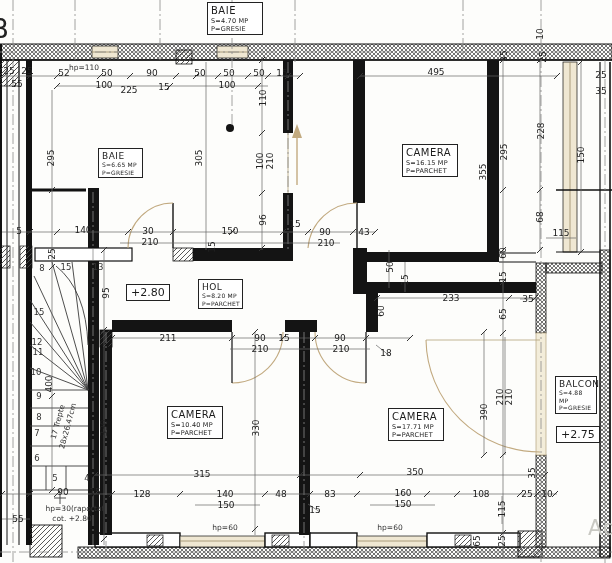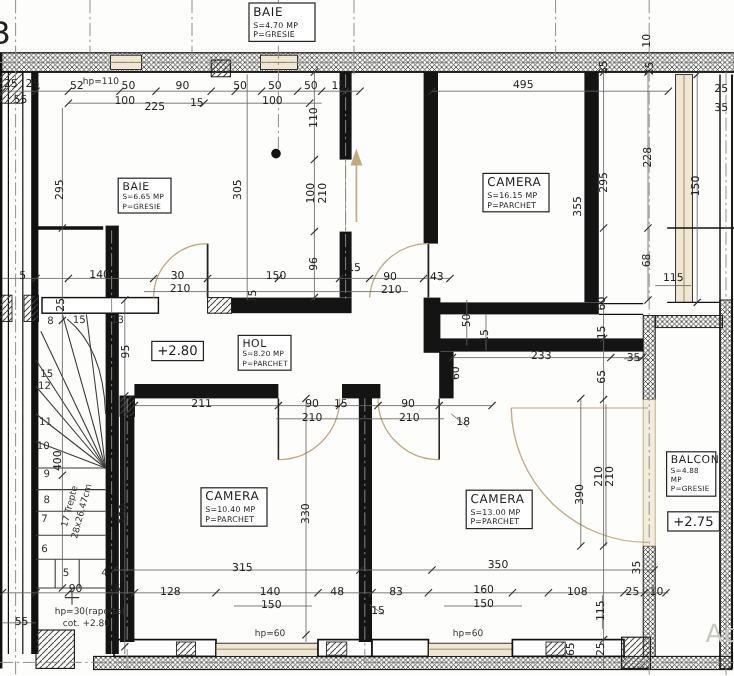--- a/index.html
+++ b/index.html
@@ -239,21 +239,21 @@
       <div class="room-detail">S=8.20 MP</div>
       <div class="room-detail">P=PARCHET</div>
     </div>
     <div class="room-box" style="left:167px;top:406px;width:56px">
       <div class="room-name">CAMERA</div>
       <div class="room-detail">S=10.40 MP</div>
       <div class="room-detail">P=PARCHET</div>
     </div>
     <div class="room-box" style="left:388px;top:408px;width:56px">
       <div class="room-name">CAMERA</div>
-      <div class="room-detail">S=13.00 MP</div>
+      <div class="room-detail">S=17.71 MP</div>
       <div class="room-detail">P=PARCHET</div>
     </div>
     <div class="room-box small" style="left:555px;top:376px;width:42px">
       <div class="room-name">BALCON</div>
       <div class="room-detail">S=4.88 MP</div>
       <div class="room-detail">P=GRESIE</div>
     </div>
 
     <div class="elev-box" style="left:126px;top:284px">+2.80</div>
     <div class="elev-box" style="left:556px;top:426px">+2.75</div>
@@ -348,21 +348,21 @@
         <span class="dim note" style="left: 225px; top: 528px; transform: translate(-50%, -50%);">hp=60</span>
         <span class="dim note" style="left: 390px; top: 528px; transform: translate(-50%, -50%);">hp=60</span>
         <span class="dim note" style="left: 75px; top: 509px; transform: translate(-50%, -50%);">hp=30(raportat</span>
         <span class="dim note" style="left: 72px; top: 519px; transform: translate(-50%, -50%);">cot. +2.80</span>
         <span class="dim note" style="left: 58px; top: 422px; transform: translate(-50%, -50%) rotate(-75deg);">17 Trepte</span>
         <span class="dim note" style="left: 68px; top: 426px; transform: translate(-50%, -50%) rotate(-75deg);">28x26.47cm</span>
         <span class="dim step" style="left: 98px; top: 267px; transform: translate(-50%, -50%);">13</span>
         <span class="dim step" style="left: 66px; top: 267px; transform: translate(-50%, -50%);">15</span>
         <span class="dim step" style="left: 42px; top: 268px; transform: translate(-50%, -50%);">8</span>
         <span class="dim step" style="left: 39px; top: 312px; transform: translate(-50%, -50%);">15</span>
-        <span class="dim step" style="left: 37px; top: 322px; transform: translate(-50%, -50%);">12</span>
+        <span class="dim step" style="left: 37px; top: 342px; transform: translate(-50%, -50%);">12</span>
         <span class="dim step" style="left: 38px; top: 352px; transform: translate(-50%, -50%);">11</span>
         <span class="dim step" style="left: 36px; top: 372px; transform: translate(-50%, -50%);">10</span>
         <span class="dim step" style="left: 39px; top: 396px; transform: translate(-50%, -50%);">9</span>
         <span class="dim step" style="left: 39px; top: 417px; transform: translate(-50%, -50%);">8</span>
         <span class="dim step" style="left: 37px; top: 433px; transform: translate(-50%, -50%);">7</span>
         <span class="dim step" style="left: 37px; top: 458px; transform: translate(-50%, -50%);">6</span>
         <span class="dim step" style="left: 55px; top: 478px; transform: translate(-50%, -50%);">5</span>
         <span class="dim step" style="left: 87px; top: 478px; transform: translate(-50%, -50%);">4</span>
       </div>
 

